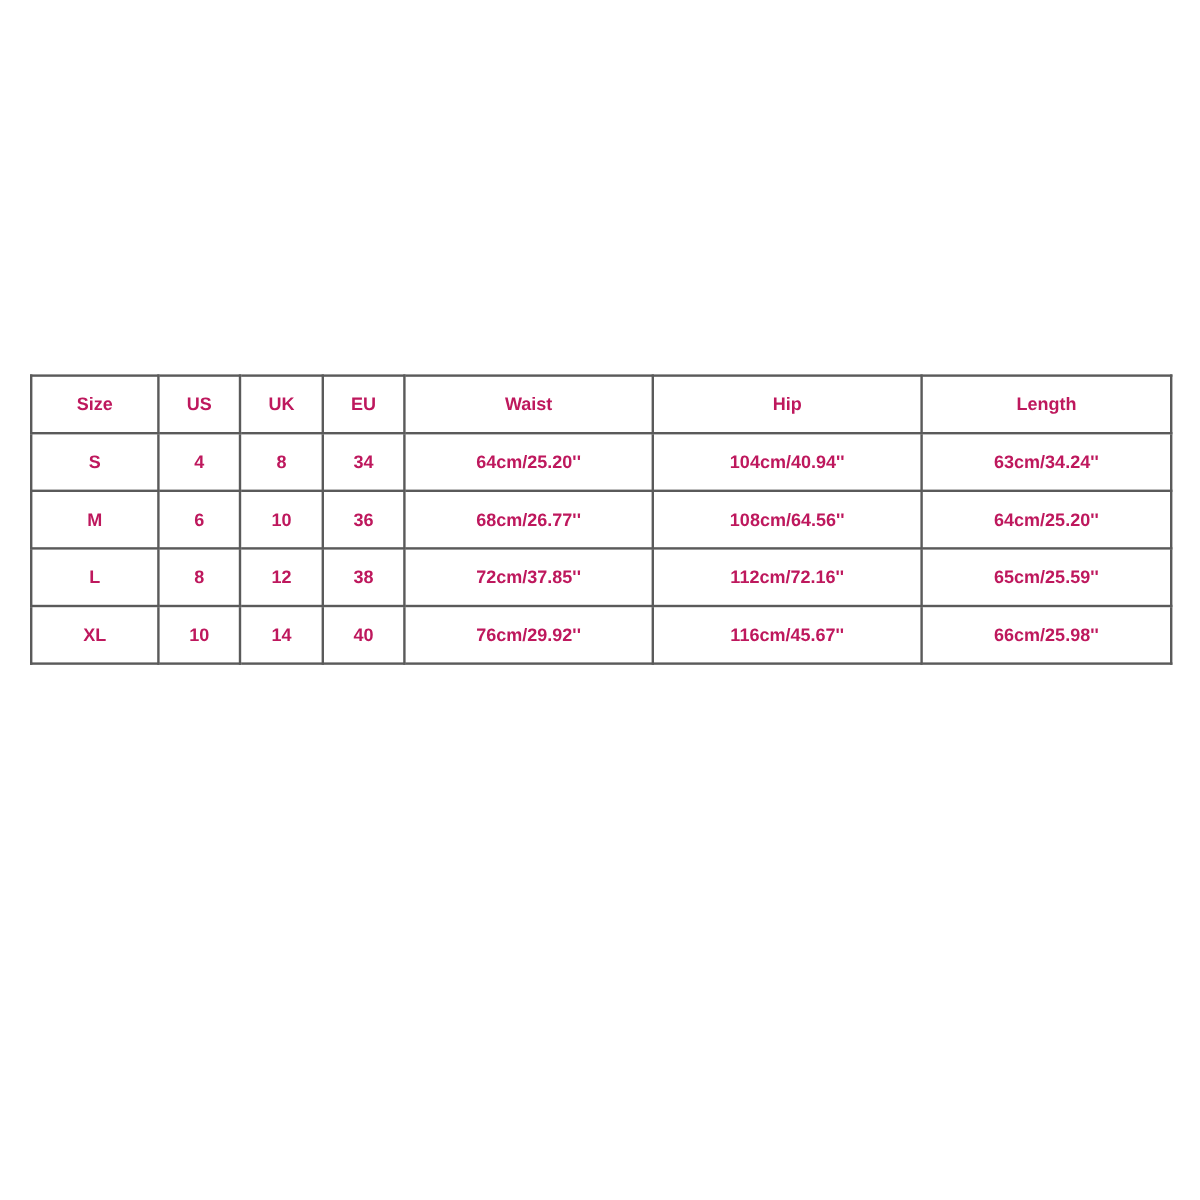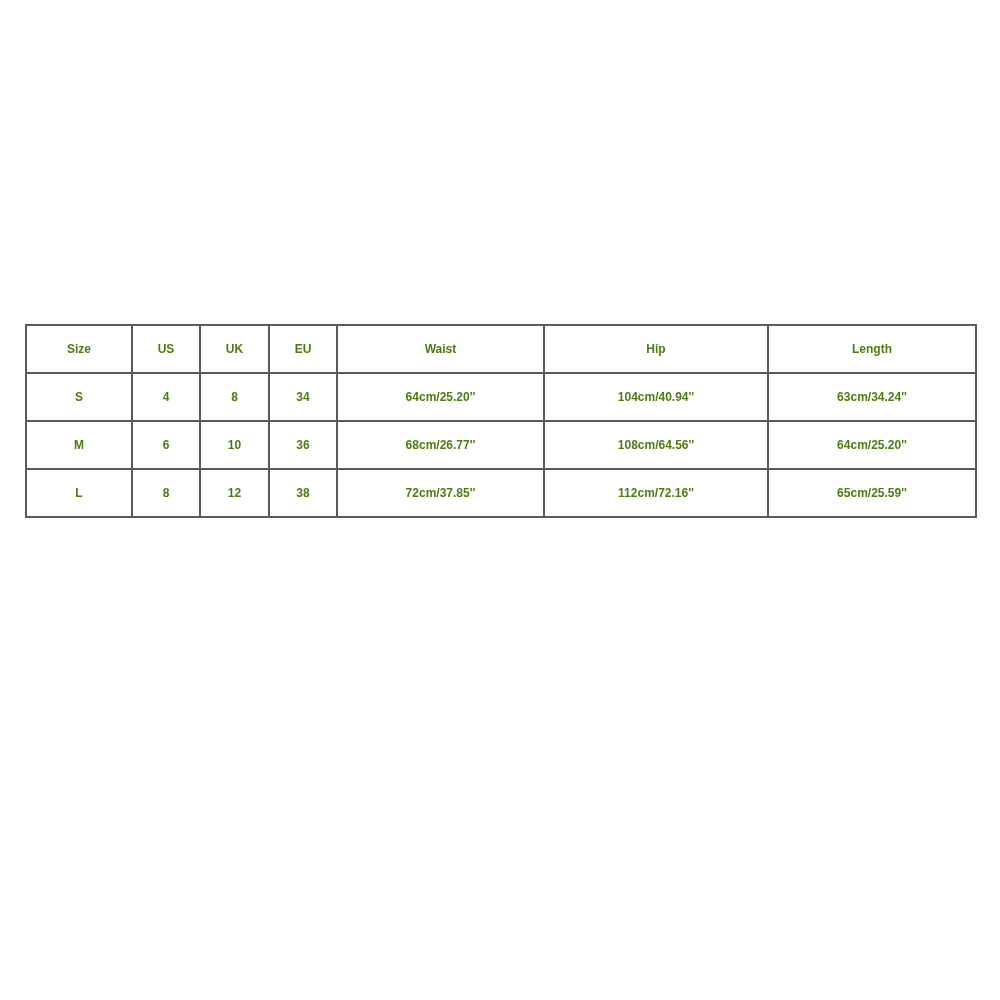--- a/index.html
+++ b/index.html
@@ -1,27 +1,27 @@
 <!DOCTYPE html>
 <html><head>
 <meta charset="utf-8">
 <style>
   html, body { margin: 0; padding: 0; background: #ffffff; }
   body { width: 1000px; height: 1000px; position: relative; overflow: hidden; }
   .size-table {
     position: absolute;
     left: 25px;
-    top: 324px;
+    top: 312px;
     width: 950px;
     border-collapse: collapse;
     table-layout: fixed;
     font-family: "Liberation Sans", sans-serif;
-    font-size: 12px;
+    font-size: 15px;
     font-weight: bold;
-    color: #4d7c0f;
+    color: #be185d;
   }
   .size-table td {
     border: 2px solid #5a5a5a;
     height: 46px;
     text-align: center;
     vertical-align: middle;
     padding: 0;
   }
 </style>
 </head>
@@ -67,14 +67,23 @@
   </tr>
   <tr>
     <td>L</td>
     <td>8</td>
     <td>12</td>
     <td>38</td>
     <td>72cm/37.85''</td>
     <td>112cm/72.16''</td>
     <td>65cm/25.59''</td>
   </tr>
+  <tr>
+    <td>XL</td>
+    <td>10</td>
+    <td>14</td>
+    <td>40</td>
+    <td>76cm/29.92''</td>
+    <td>116cm/45.67''</td>
+    <td>66cm/25.98''</td>
+  </tr>
 </tbody>
   </table>
 
 </body></html>

